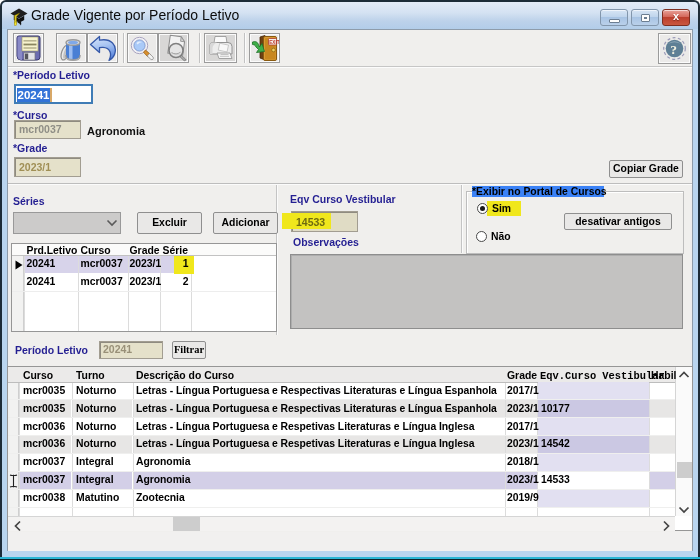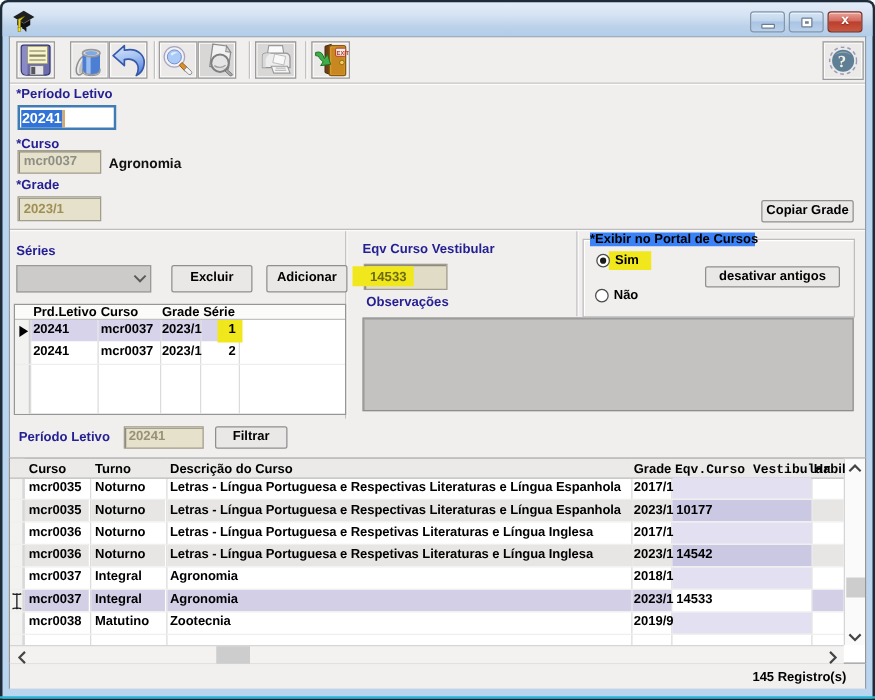--- a/index.html
+++ b/index.html
@@ -16,20 +16,21 @@
 <div class="abs" style="left:0px;top:559.2px;width:700px;height:1px;background:#10222b;z-index:60;"></div>
 <div class="abs" style="left:2px;top:2px;width:696px;height:27px;background:linear-gradient(180deg,#e3ecf8 0%,#d4e2f2 40%,#bdd2ea 70%,#b2cde9 100%);border-radius:5px 5px 0 0;"></div>
 <div class="abs" style="left:7px;top:29px;width:686px;height:522px;background:#f0efed;border:1px solid #8e9caa;border-bottom:1px solid #9aa8b6;"></div>
 <svg class="abs" style="left:10px;top:8px;" width="18" height="19" viewBox="0 0 18 19">
 <polygon points="9,0.5 17.5,5.5 9,10.5 0.5,5.5" fill="#1f1f1f"></polygon>
 <path d="M3.8,7.8 L3.8,12 Q9,16 14.2,12 L14.2,7.8 L9,10.8 Z" fill="#101010"></path>
 <path d="M9.5,5.2 L4.6,7.4 L4.6,15.5 L6.4,15.5 L6.4,8.4 Z" fill="#e8d421" stroke="#8a7a00" stroke-width="0.5"></path>
 <rect x="4.5" y="14" width="2" height="3.4" fill="#f5e62a" stroke="#8a7a00" stroke-width="0.4"></rect>
 <path d="M9,10.8 Q12,13.5 11,17.5 Q9.5,15 7.5,14.5 Z" fill="#151515"></path>
 </svg>
+<div class="abs" style="left:31px;top:8px;width:300px;height:15px;"><span style="font-size:14px;color:#0c0c0c;line-height:14px;">Grade Vigente por Período Letivo</span></div>
 <div class="abs" style="left:600px;top:9px;width:28px;height:17px;background:linear-gradient(180deg,#d7e5f5 0%,#c0d5ec 45%,#a8c4e4 50%,#bad0ea 100%);border:1px solid #8296ac;border-radius:3px;box-shadow:inset 0 1px 0 rgba(255,255,255,.6);z-index:5;">
       <div class="abs" style="left:8px;top:9px;width:11px;height:4px;background:#fdfdfd;border:1px solid #6c7e92;border-radius:1px;"></div>
     </div>
 <div class="abs" style="left:631px;top:9px;width:28px;height:17px;background:linear-gradient(180deg,#d7e5f5 0%,#c0d5ec 45%,#a8c4e4 50%,#bad0ea 100%);border:1px solid #8296ac;border-radius:3px;box-shadow:inset 0 1px 0 rgba(255,255,255,.6);z-index:5;">
       <div class="abs" style="left:9px;top:4px;width:9px;height:8px;background:#fdfdfd;border:1px solid #6c7e92;border-radius:1px;">
         <div class="abs" style="left:2px;top:2px;width:3px;height:2px;background:#6c7e92;"></div>
       </div>
     </div>
 <div class="abs" style="left:662px;top:9px;width:28px;height:17px;background:linear-gradient(180deg,#e8a299 0%,#d4695c 45%,#bc3f2e 50%,#c9573f 100%);border:1px solid #7e2e20;border-radius:3px;box-shadow:inset 0 1px 0 rgba(255,255,255,.6);z-index:5;">
       <span style="position:absolute;left:0;top:0px;width:100%;text-align:center;color:#fff;font-size:11px;font-weight:bold;text-shadow:0 1px 1px #7e2e20;">x</span>
@@ -190,21 +191,21 @@
 <div class="abs" style="left:487px;top:201px;width:33.5px;height:14.5px;background:#f0e71c;z-index:2;"></div>
 <div class="abs" style="left:492px;top:202.5px;width:30px;height:13px;z-index:3;"><span class="txt">Sim</span></div>
 <div class="abs" style="left:476px;top:230.5px;width:11px;height:11px;background:#fff;border:1.5px solid #4a4a4a;border-radius:50%;"></div>
 <div class="abs" style="left:491px;top:230.5px;width:35px;height:13px;"><span class="txt">Não</span></div>
 <div class="abs btn" style="left:564px;top:212.6px;width:108px;height:17.5px;line-height:15.5px;">desativar antigos</div>
 <div class="abs" style="left:15px;top:343.5px;width:90px;height:12px;">
       <b class="lbl">Período Letivo</b>
     </div>
 <div class="abs" style="left:99px;top:340.5px;width:64px;height:18px;background:#e5e1ca;border:1px solid #a29d91;box-shadow:inset 1px 1px 0 #8f8b80;"></div>
 <div class="abs" style="left:103px;top:343px;width:55px;height:13px;"><span style="font-size:10.5px;font-weight:bold;color:#999078;">20241</span></div>
-<div class="abs btn" style="left:172px;top:340.5px;width:58px;height:18.5px;line-height:16.5px;">Filtrar</div>
+<div class="abs btn" style="left:172px;top:340.5px;width:34px;height:18.5px;line-height:16.5px;font-family:Liberation Serif, serif;">Filtrar</div>
 <div class="abs" style="left:7px;top:366px;width:686px;height:165px;background:#fff;border:1px solid #969696;"></div>
 <div class="abs" style="left:19px;top:367px;width:1px;height:149px;background:#dcdcdc;"></div>
 <div class="abs" style="left:71.5px;top:367px;width:1px;height:149px;background:#dcdcdc;"></div>
 <div class="abs" style="left:132.5px;top:367px;width:1px;height:149px;background:#dcdcdc;"></div>
 <div class="abs" style="left:505px;top:367px;width:1px;height:149px;background:#dcdcdc;"></div>
 <div class="abs" style="left:537px;top:367px;width:1px;height:149px;background:#dcdcdc;"></div>
 <div class="abs" style="left:649px;top:367px;width:1px;height:149px;background:#dcdcdc;"></div>
 <div class="abs" style="left:8px;top:367px;width:11px;height:149px;background:#f2f2f1;border-right:1px solid #cfcfcf;"></div>
 <div class="abs" style="left:8px;top:367px;width:684px;height:15.5px;background:#ebeae9;border-bottom:1px solid #bdbdbd;"></div>
 <div class="abs" style="left:23px;top:369.5px;width:140px;height:12px;z-index:2;"><span class="txt">Curso</span></div>
@@ -286,13 +287,12 @@
 <div class="abs" style="left:676.5px;top:462px;width:15px;height:16px;background:#cdcdcd;"></div>
 <div class="abs" style="left:8px;top:516px;width:667px;height:15px;background:#f3f2f1;border-top:1px solid #d5d5d5;"></div>
 <svg class="abs" style="left:14px;top:520px;" width="8" height="12" viewBox="0 0 8 12">
       <path d="M6,1.5 L1.5,6 L6,10.5" fill="none" stroke="#444" stroke-width="1.7"></path>
     </svg>
 <svg class="abs" style="left:662px;top:520px;" width="8" height="12" viewBox="0 0 8 12">
       <path d="M2,1.5 L6.5,6 L2,10.5" fill="none" stroke="#444" stroke-width="1.7"></path>
     </svg>
 <div class="abs" style="left:173px;top:517px;width:27px;height:13.5px;background:#cdcdcd;"></div>
 <div class="abs" style="left:8px;top:532px;width:684px;height:18.5px;background:#f1f0ef;"></div>
-<div class="abs" style="left:530px;top:536.7px;width:147px;height:13px;text-align:right;"><span class="txt">145 Registro(s)</span></div>
 </div>
 </body></html>

